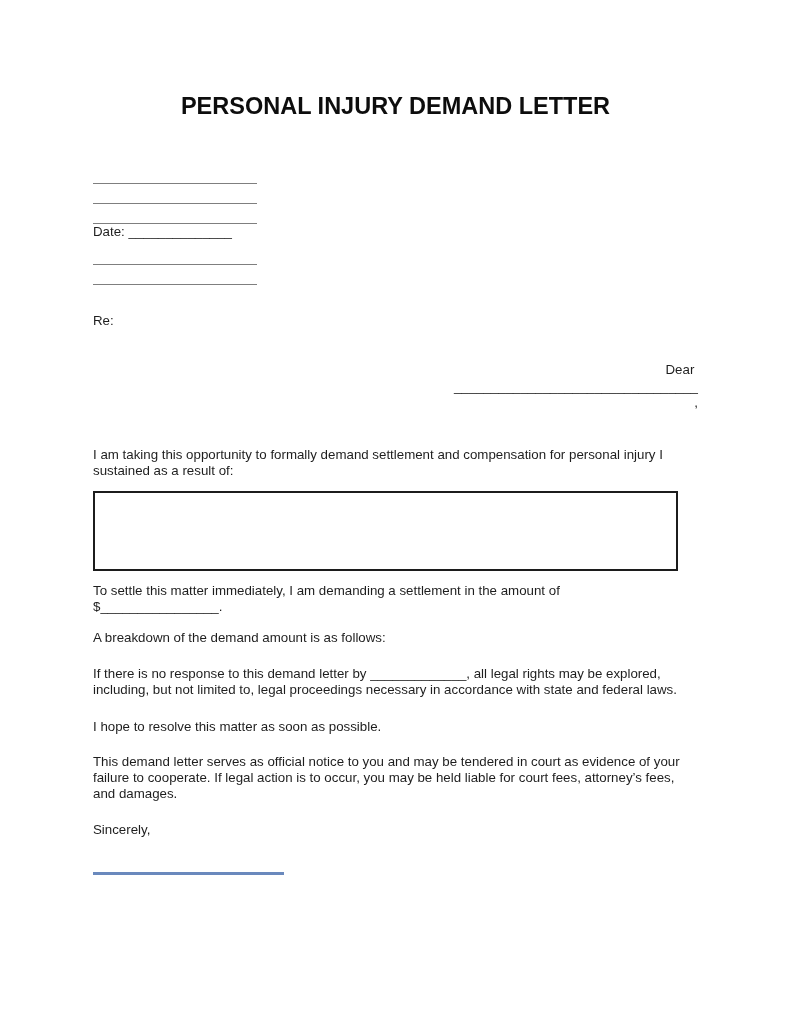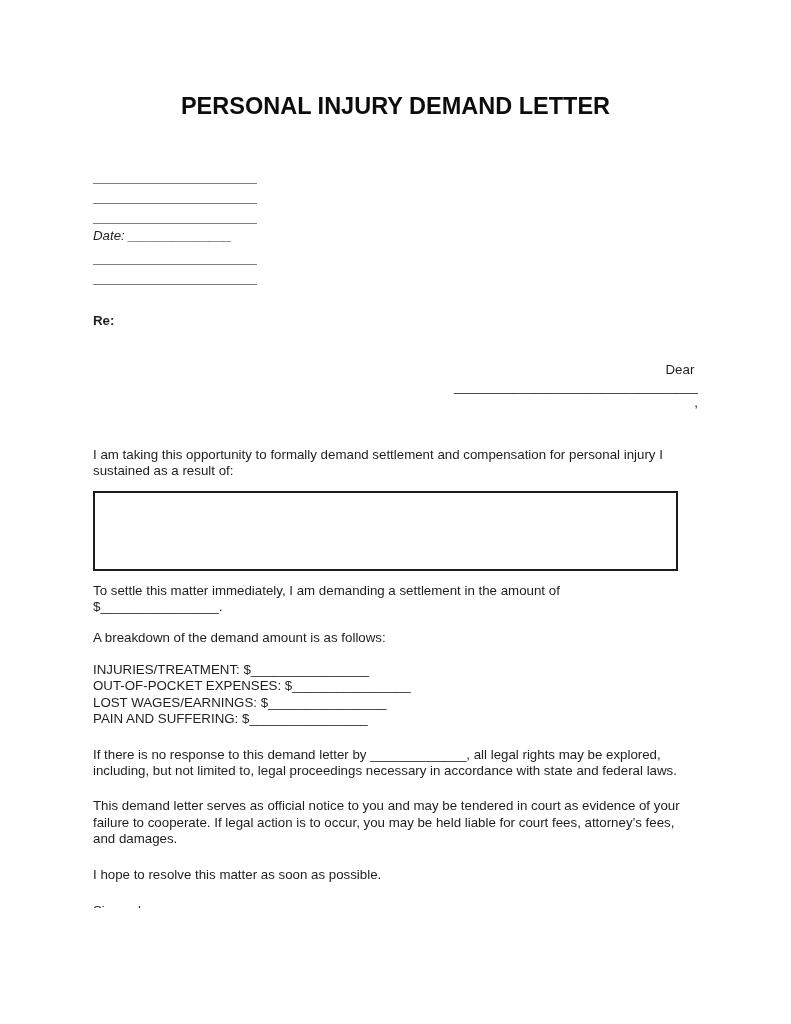--- a/index.html
+++ b/index.html
@@ -33,27 +33,26 @@
   }
   .fill-line {
     width: 164px;
     height: 19px;
     border-bottom: 1px solid #7f7f7f;
   }
   .fill-line.short-gap { height: 16px; }
   .date-row {
     height: 24px;
     display: flex;
-    align-items: center;
+    align-items: flex-start;
     white-space: pre;
-    font-style: italic;
   }
   .re-line {
     margin-top: 28px;
-    font-weight: bold;
+    font-weight: normal;
   }
   .dear-line {
     margin-top: 17px;
     white-space: pre;
     text-align: right;
   }
   .para { margin-top: 20px; }
   .incident-box {
     margin-top: 11px;
     width: 581px;
@@ -128,32 +127,26 @@
 
   <div class="incident-box"></div>
 
   <div class="settle">
     <div>To settle this matter immediately, I am demanding a settlement in the amount of</div>
     <div>$________________.</div>
   </div>
 
   <div class="breakdown-intro">A breakdown of the demand amount is as follows:</div>
 
-  <div class="breakdown">
-    <div>INJURIES/TREATMENT: $________________</div>
-    <div>OUT-OF-POCKET EXPENSES: $________________</div>
-    <div>LOST WAGES/EARNINGS: $________________</div>
-    <div>PAIN AND SUFFERING: $________________</div>
-  </div>
 
   <div class="para no-response">If there is no response to this demand letter by _____________, all legal rights may be explored, including, but not limited to, legal proceedings necessary in accordance with state and federal laws.</div>
 
+  <div class="para hope">I hope to resolve this matter as soon as possible.</div>
+
   <div class="para official">This demand letter serves as official notice to you and may be tendered in court as evidence of your failure to cooperate. If legal action is to occur, you may be held liable for court fees, attorney’s fees, and damages.</div>
-
-  <div class="para hope">I hope to resolve this matter as soon as possible.</div>
 
   <div class="para closing">Sincerely,</div>
 
   <div class="signature-line"></div>
 
   <div class="footer">
     <div class="brand">eSign</div>
     <div class="page-indicator">Page 1 of 1</div>
   </div>
 

